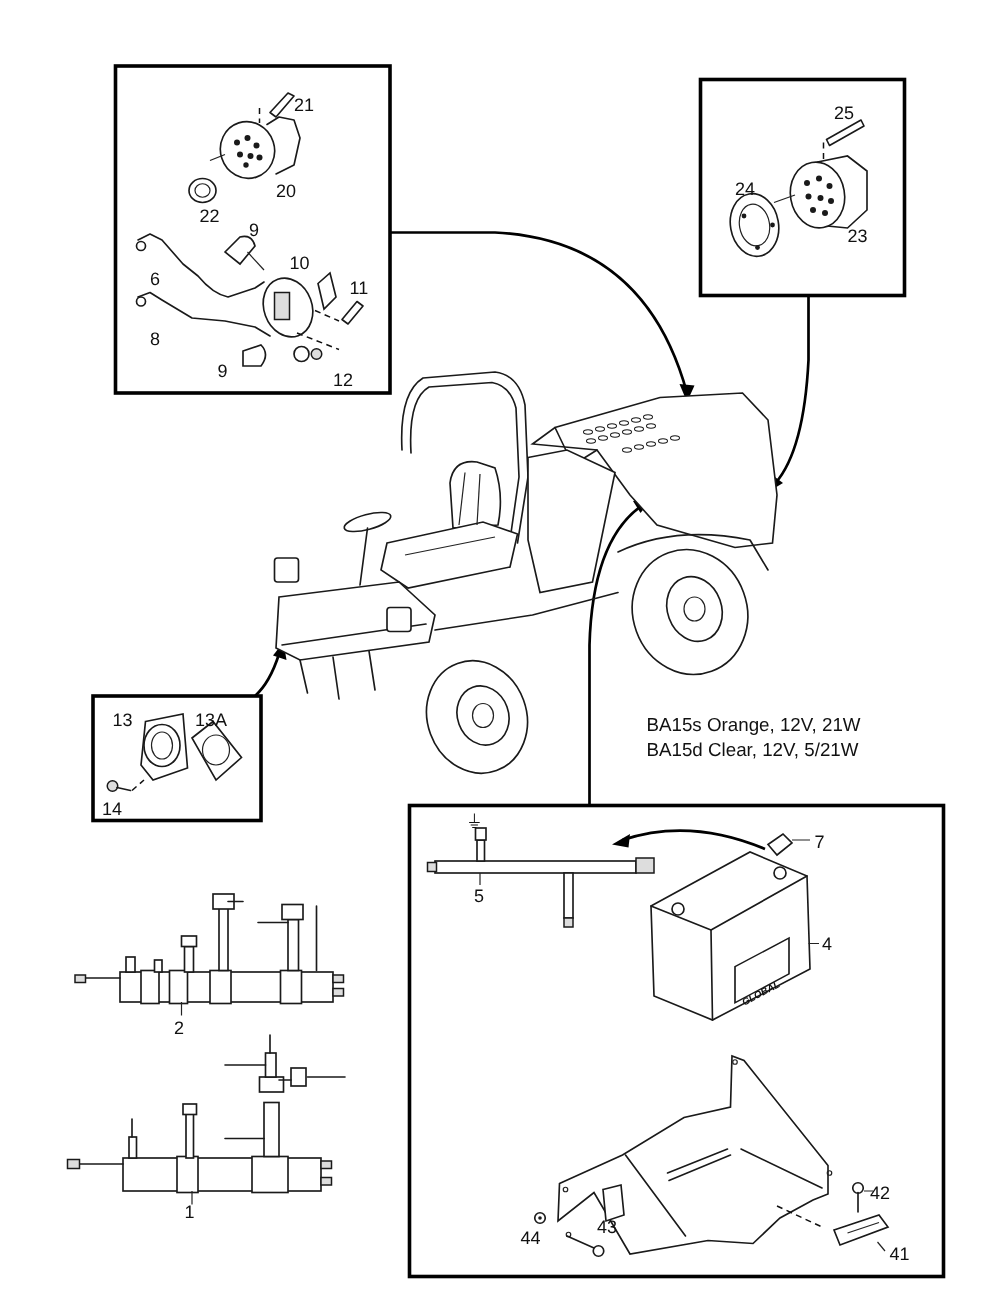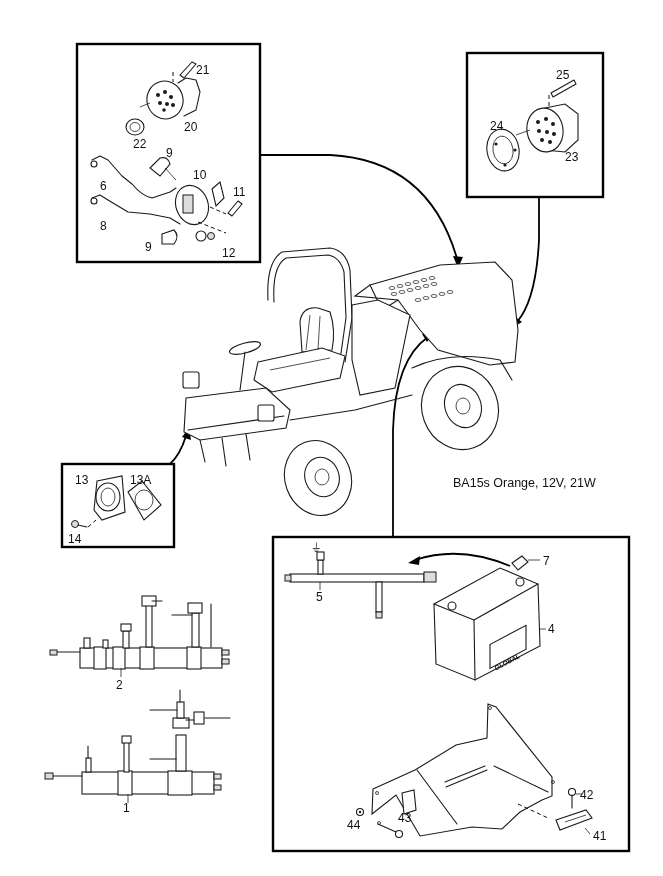--- a/index.html
+++ b/index.html
@@ -6,21 +6,21 @@
   body { width: 663px; height: 876px; position: relative; overflow: hidden; font-family: "Liberation Sans", sans-serif; color: #111; }
   svg#diagram { position: absolute; left: 0; top: 0; }
   .ln { fill: none; stroke: #1a1a1a; stroke-width: 1.1; stroke-linejoin: round; stroke-linecap: round; }
   .thin { fill: none; stroke: #222; stroke-width: 0.8; }
   .box { fill: none; stroke: #000; stroke-width: 2.4; }
   .arrow { fill: none; stroke: #000; stroke-width: 1.8; }
   .dash { fill: none; stroke: #111; stroke-width: 1; stroke-dasharray: 4 3; }
   .fillw { fill: #fff; stroke: #1a1a1a; stroke-width: 1.1; }
   .fillg { fill: #ddd; stroke: #1a1a1a; stroke-width: 1; }
   .callout { font-family: "Liberation Sans", sans-serif; font-size: 12px; fill: #111; }
-  .note { position: absolute; left: 431px; font-size: 12.5px; line-height: 17px; color: #111; white-space: nowrap; margin-left: 22px; }
+  .note { position: absolute; left: 431px; font-size: 12.5px; line-height: 17px; color: #111; white-space: nowrap; }
 </style>
 </head>
 <body>
 
 <svg id="diagram" width="663" height="876" viewBox="0 0 663 876" xmlns="http://www.w3.org/2000/svg">
 
   <rect class="box" x="77" y="44" width="183" height="218"></rect>
   <rect class="box" x="467" y="53" width="136" height="144"></rect>
   <rect class="box" x="62" y="464" width="112" height="83"></rect>
   <rect class="box" x="273" y="537" width="356" height="314"></rect>
@@ -323,13 +323,14 @@
     <circle class="fillw" cx="399" cy="834" r="3.5"></circle>
   </g>
   <text class="callout" x="580" y="799">42</text>
   <text class="callout" x="347" y="829">44</text>
   <text class="callout" x="398" y="822">43</text>
   <text class="callout" x="593" y="840">41</text>
 </svg>
 
 <div class="note" style="top:475px;">
   <div>BA15s Orange, 12V, 21W</div>
+  <div>BA15d Clear, 12V, 5/21W</div>
 </div>
 
 </body></html>

